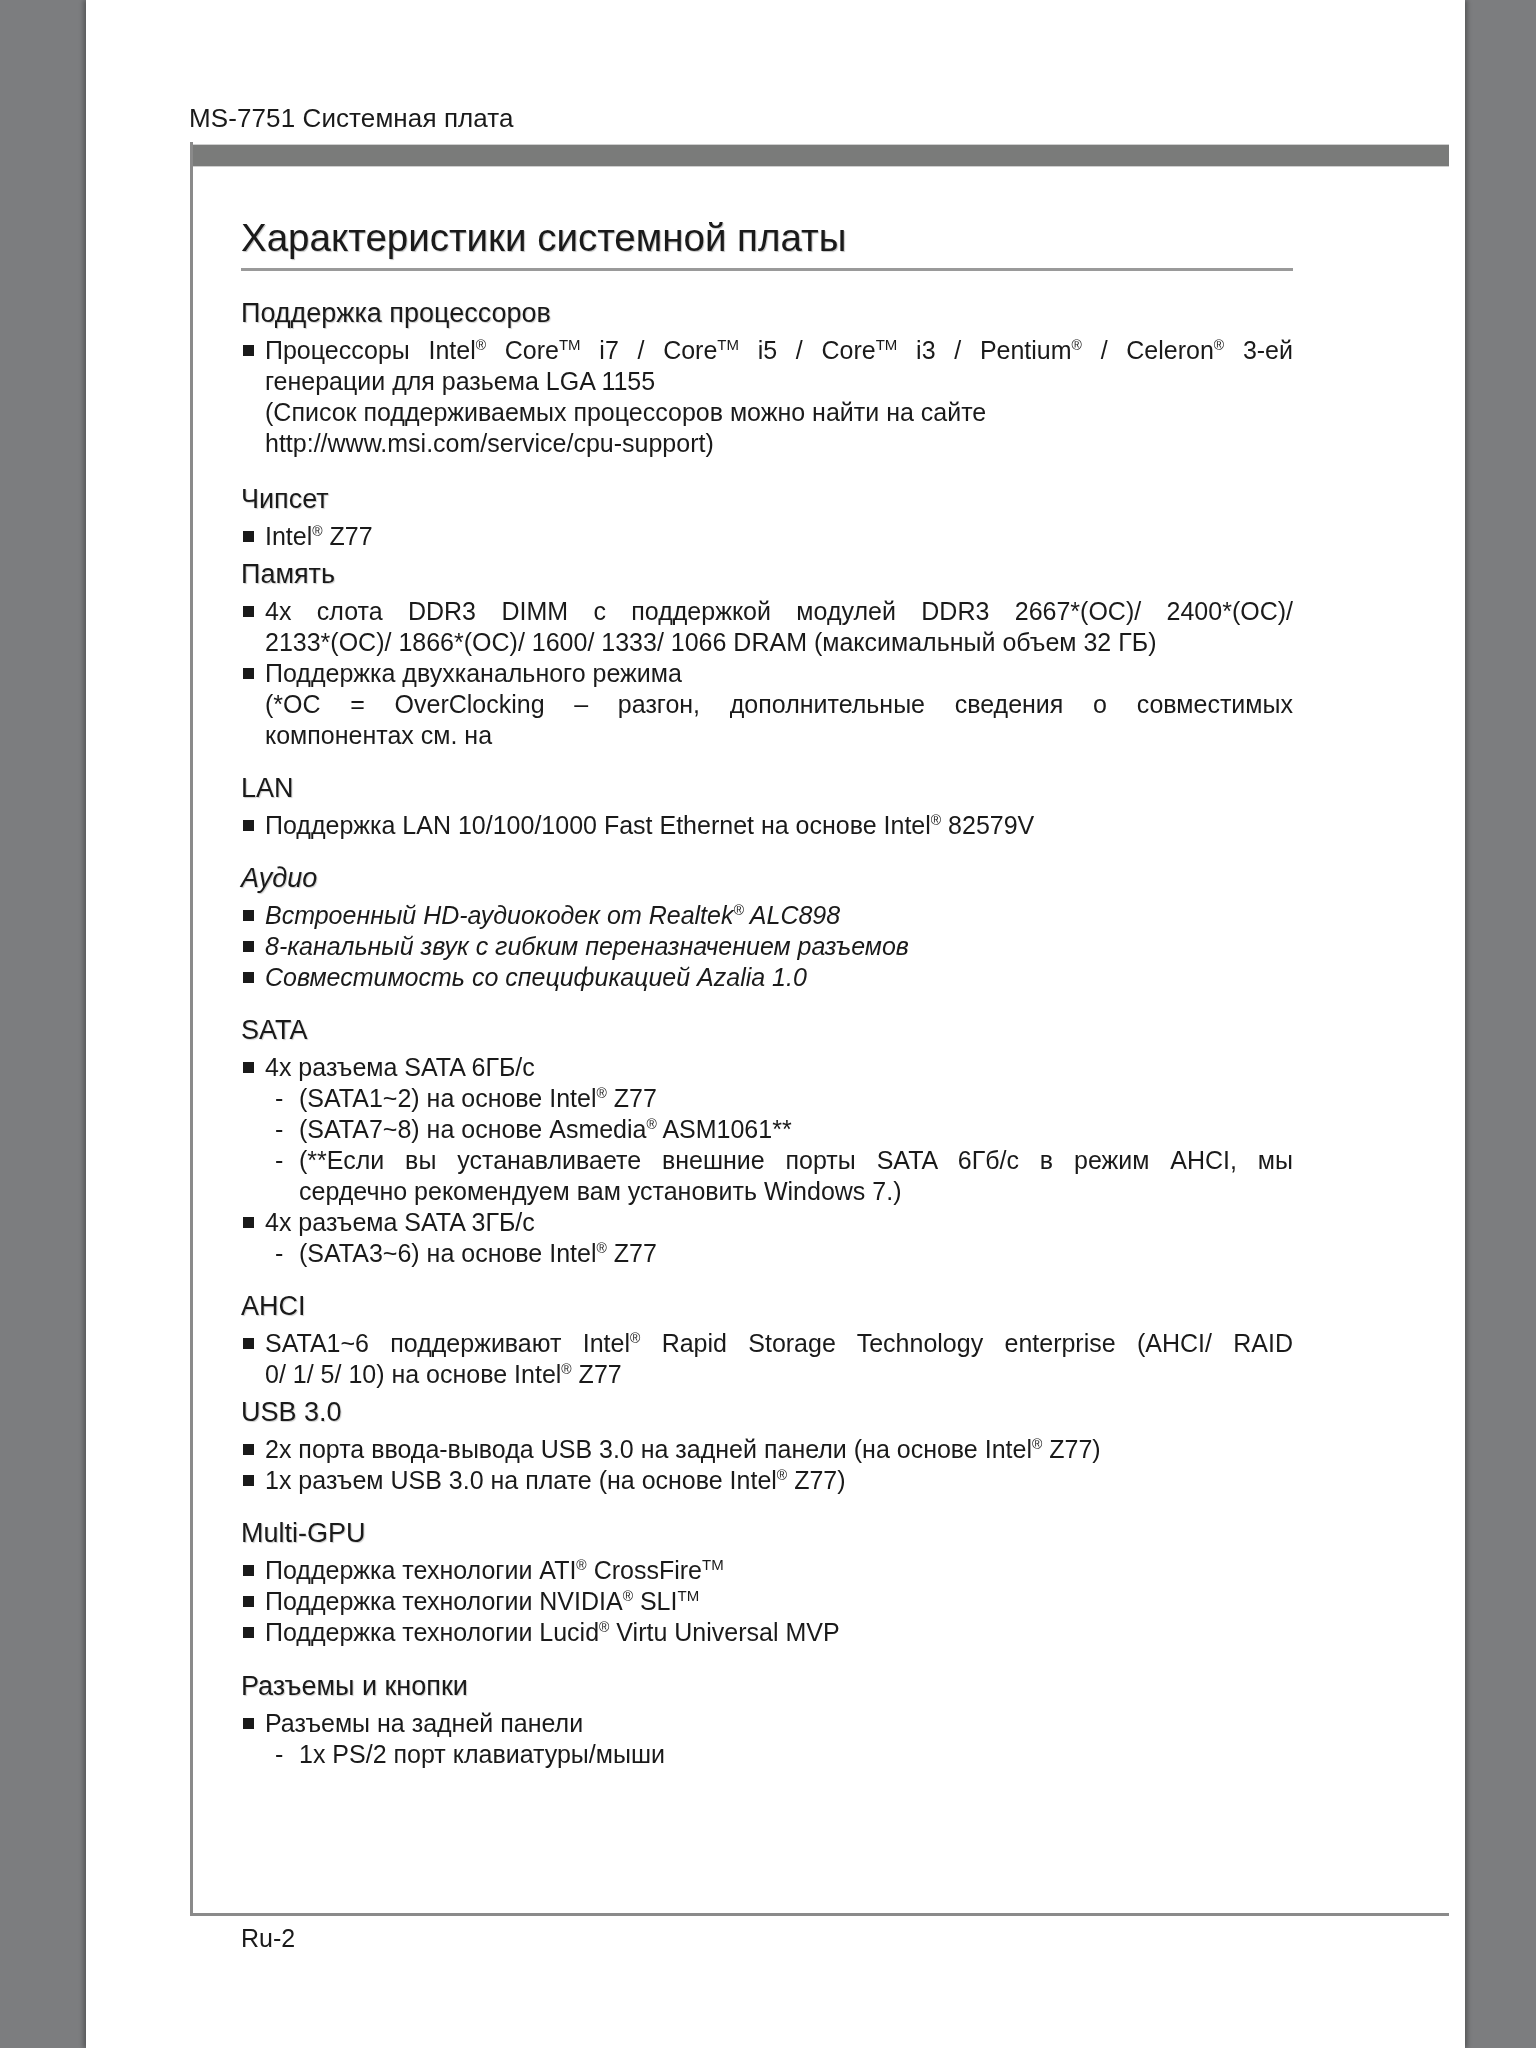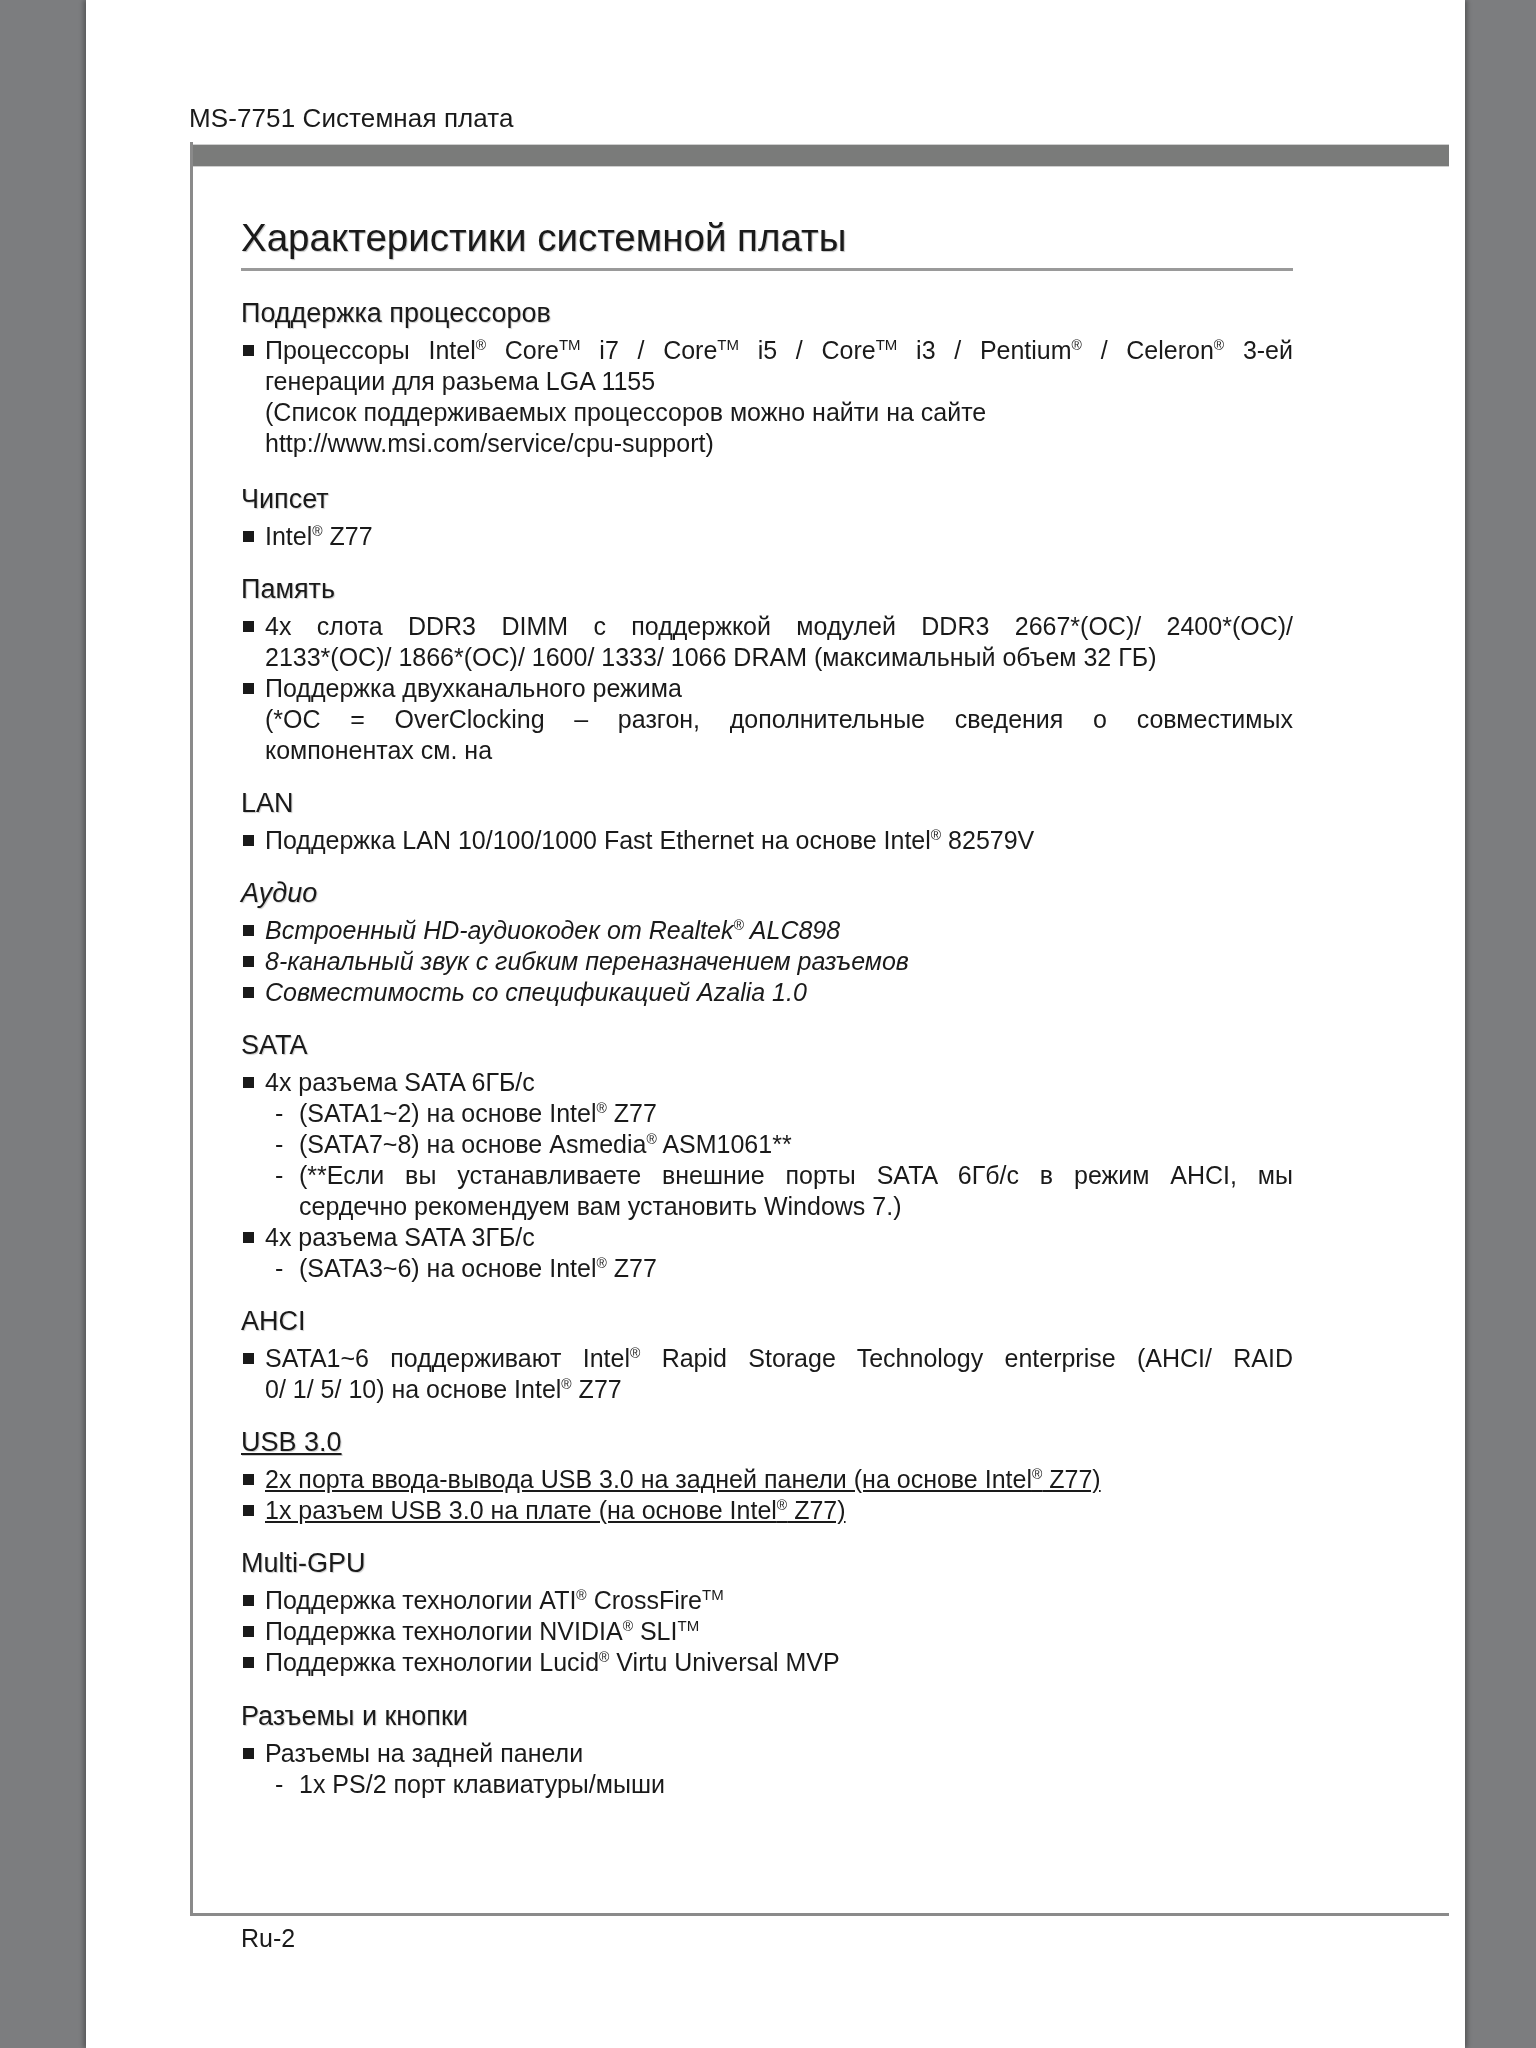--- a/index.html
+++ b/index.html
@@ -111,21 +111,21 @@
         </div>
         <div class="section" style="margin-top: 24px;">
           <h2 class="section-title">Чипсет</h2>
           <ul class="items">
             <li>
               <span class="bullet"></span>
               <span class="line">Intel<sup class="r">®</sup> Z77</span>
             </li>
           </ul>
         </div>
-        <div class="section" style="margin-top: 21px;">
+        <div class="section" style="margin-top: 6px;">
           <h2 class="section-title">Память</h2>
           <ul class="items">
             <li>
               <span class="bullet"></span>
               <span class="line justify">4x слота DDR3 DIMM с поддержкой модулей DDR3 2667*(OC)/ 2400*(OC)/</span>
               <span class="line">2133*(OC)/ 1866*(OC)/ 1600/ 1333/ 1066 DRAM (максимальный объем 32 ГБ)</span>
             </li>
             <li>
               <span class="bullet"></span>
               <span class="line">Поддержка двухканального режима</span>
@@ -197,21 +197,21 @@
         <div class="section" style="margin-top: 21px;">
           <h2 class="section-title">AHCI</h2>
           <ul class="items">
             <li>
               <span class="bullet"></span>
               <span class="line justify">SATA1~6 поддерживают Intel<sup class="r">®</sup> Rapid Storage Technology enterprise (AHCI/ RAID</span>
               <span class="line">0/ 1/ 5/ 10) на основе Intel<sup class="r">®</sup> Z77</span>
             </li>
           </ul>
         </div>
-        <div class="section" style="margin-top: 21px; text-decoration: underline;">
+        <div class="section" style="margin-top: 6px;">
           <h2 class="section-title">USB 3.0</h2>
           <ul class="items">
             <li>
               <span class="bullet"></span>
               <span class="line">2x порта ввода-вывода USB 3.0 на задней панели (на основе Intel<sup class="r">®</sup> Z77)</span>
             </li>
             <li>
               <span class="bullet"></span>
               <span class="line">1x разъем USB 3.0 на плате (на основе Intel<sup class="r">®</sup> Z77)</span>
             </li>

